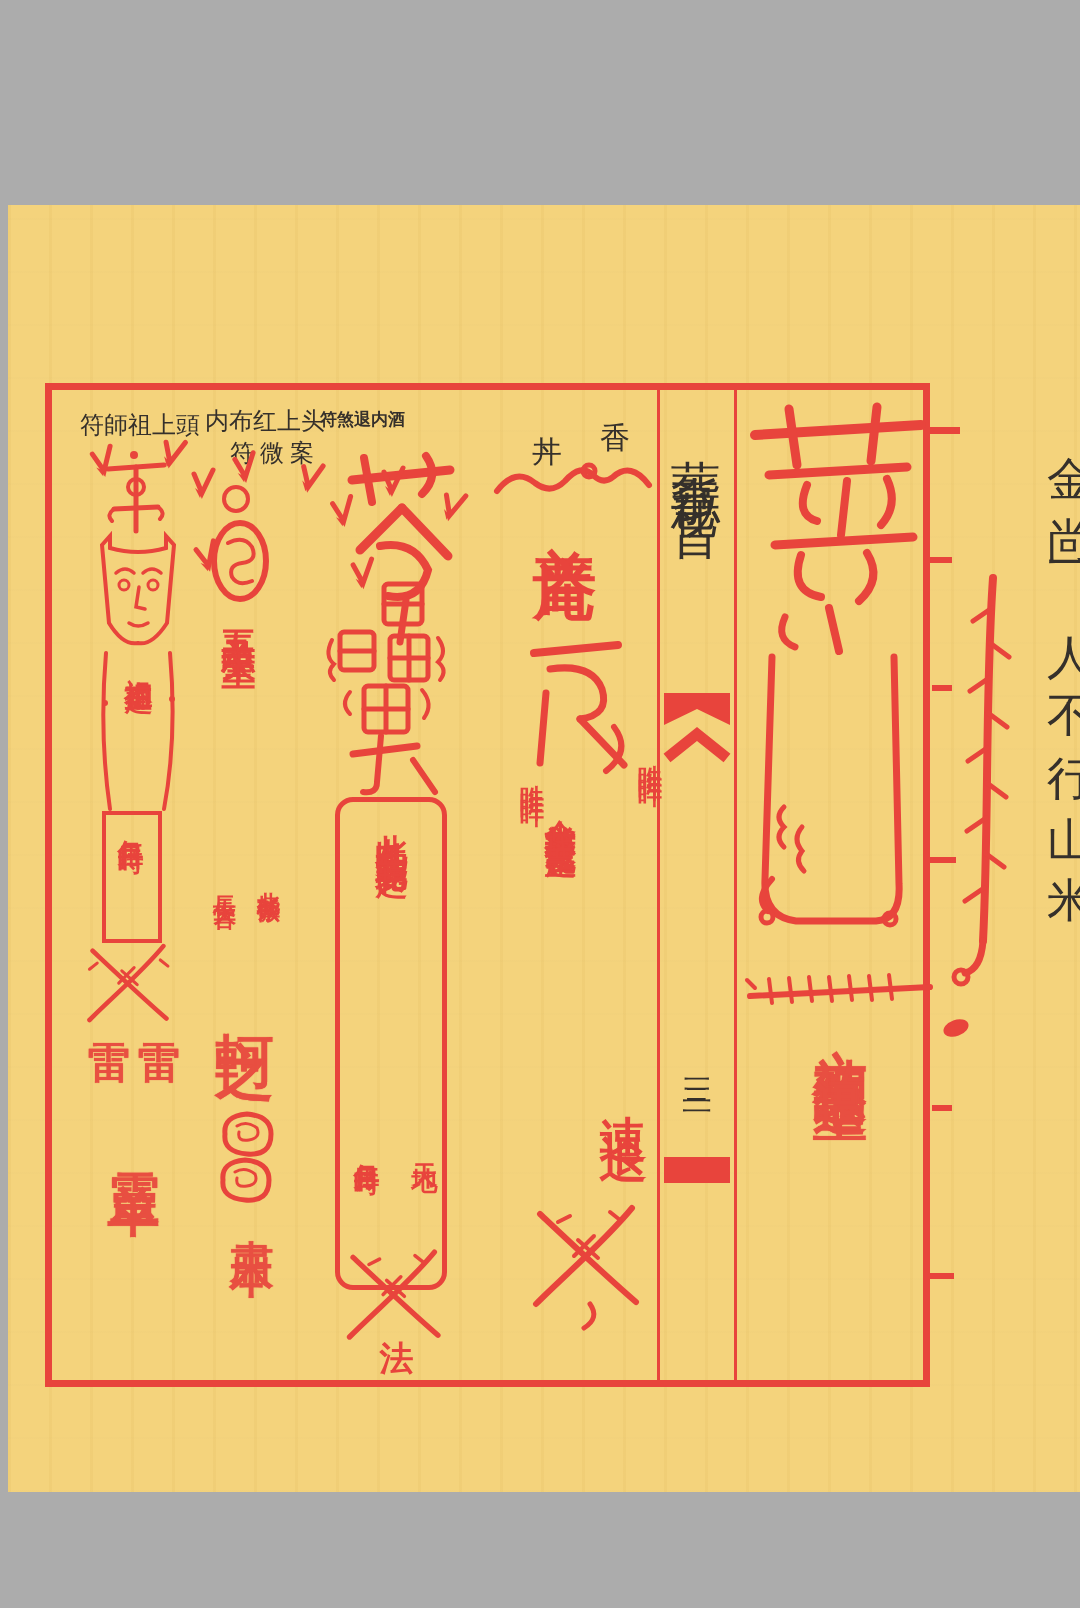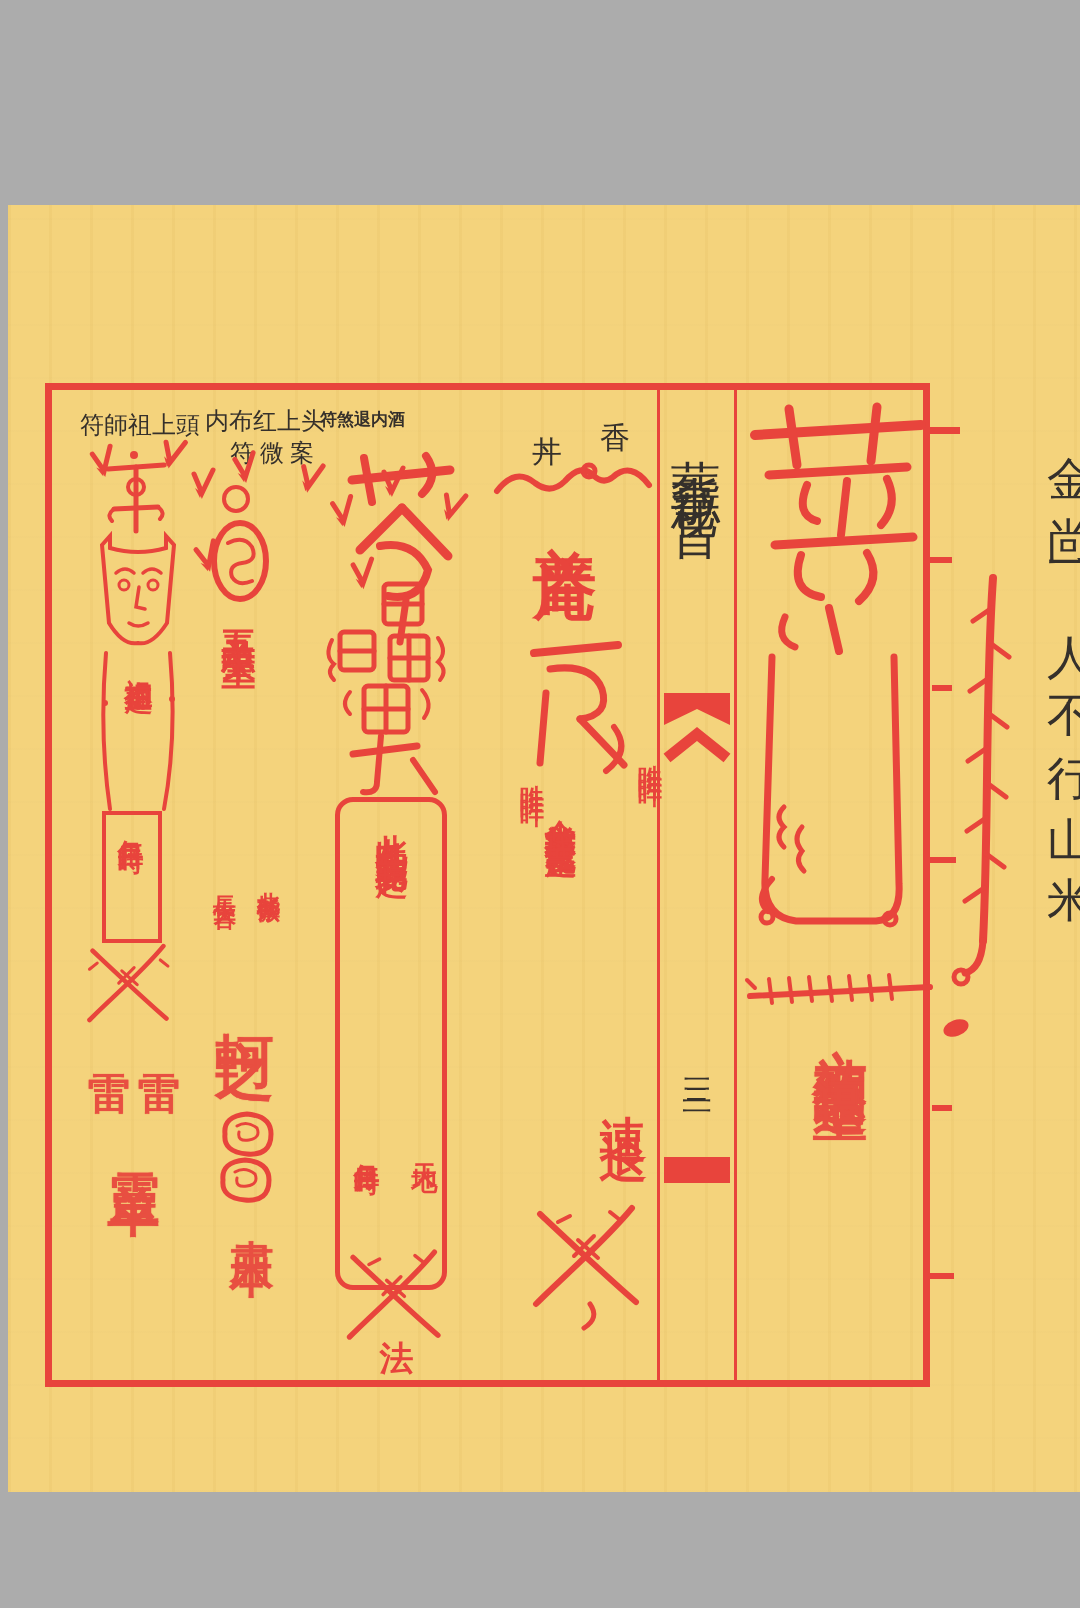--- a/index.html
+++ b/index.html
@@ -226,21 +226,21 @@
     <svg class="abs" style="left:64px;top:735px;" width="115" height="100" viewBox="0 0 120 130">
       <g fill="none" stroke="#e8443c" stroke-linecap="round">
         <path d="M12 14 C44 44 80 78 108 102" stroke-width="6"></path>
         <path d="M104 8 C76 42 38 74 8 104" stroke-width="6"></path>
         <path d="M50 40 L70 58" stroke-width="4"></path>
           <path d="M66 36 L46 56" stroke-width="4"></path>
         <path d="M18 30 L8 38" stroke-width="4"></path>
           <path d="M100 26 L110 34" stroke-width="4"></path>
       </g>
     </svg>
-    <div class="abs htext red seal" style="left:80px;top:868px;font-size:42px;letter-spacing:8px;">雷雷</div>
+    <div class="abs htext red seal" style="left:80px;top:837px;font-size:42px;letter-spacing:8px;">雷雷</div>
     <div class="abs vtext red seal" style="left:100px;top:925px;font-size:52px;letter-spacing:12px;">靈单</div>
 
     <svg class="abs" style="left:82px;top:240px;transform:rotate(-12deg);" width="26" height="32" viewBox="0 0 26 32">
         <path d="M4 7 L12 26 L23 3" fill="none" stroke="#e8443c" stroke-width="5" stroke-linecap="round"></path>
         <path d="M12 26 L5 21 L10 31 Z" fill="#e8443c"></path>
       </svg>
     <svg class="abs" style="left:152px;top:232px;transform:rotate(12deg);" width="26" height="32" viewBox="0 0 26 32">
         <path d="M4 7 L12 26 L23 3" fill="none" stroke="#e8443c" stroke-width="5" stroke-linecap="round"></path>
         <path d="M12 26 L5 21 L10 31 Z" fill="#e8443c"></path>
       </svg>

